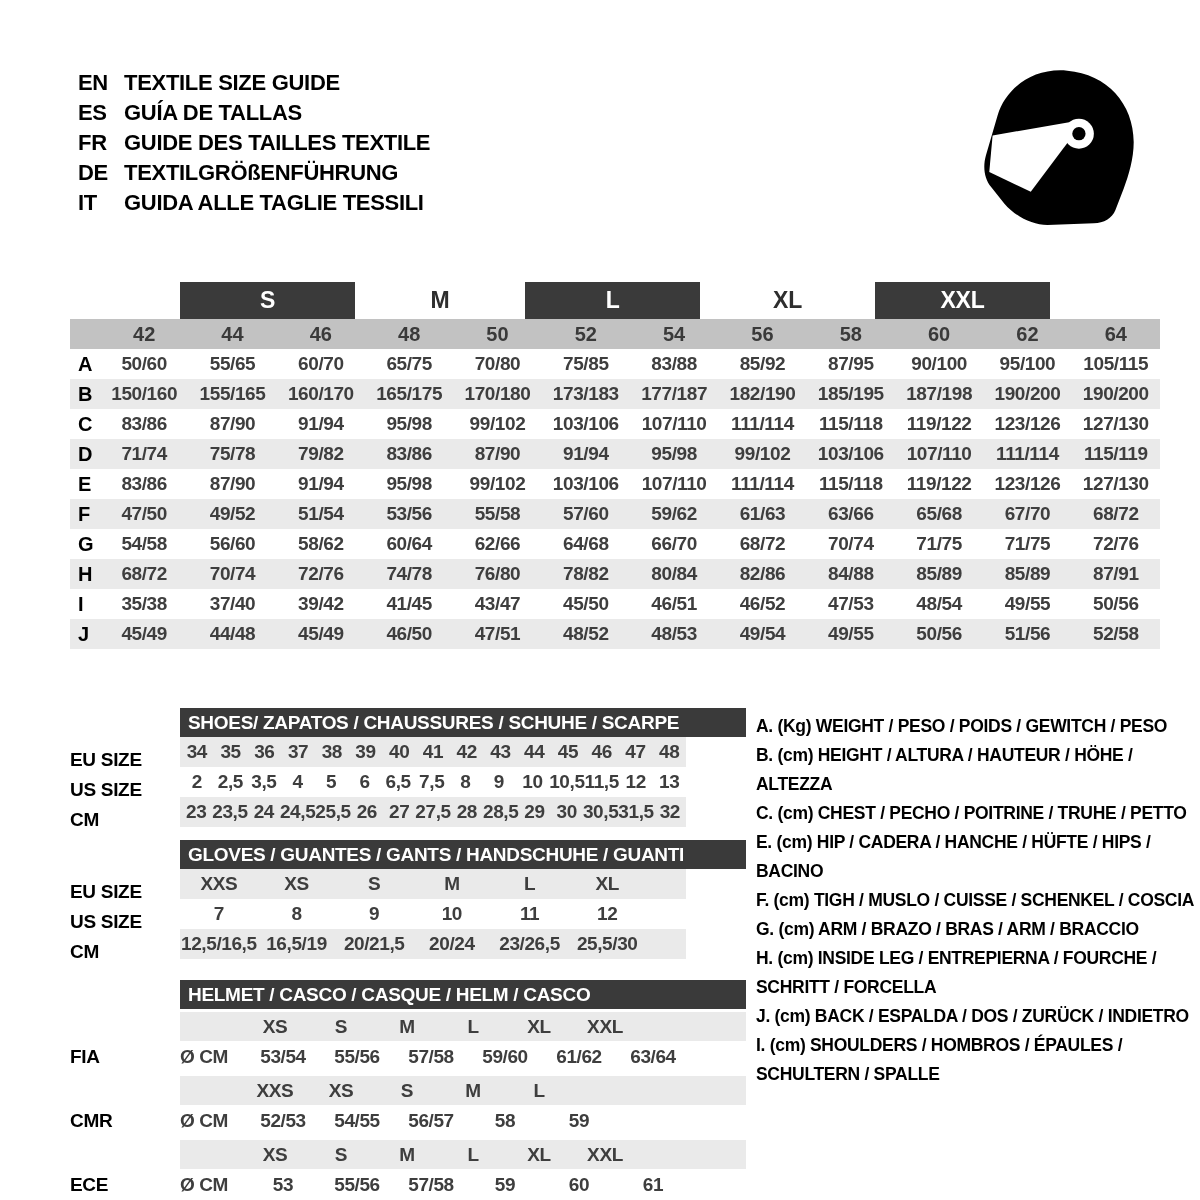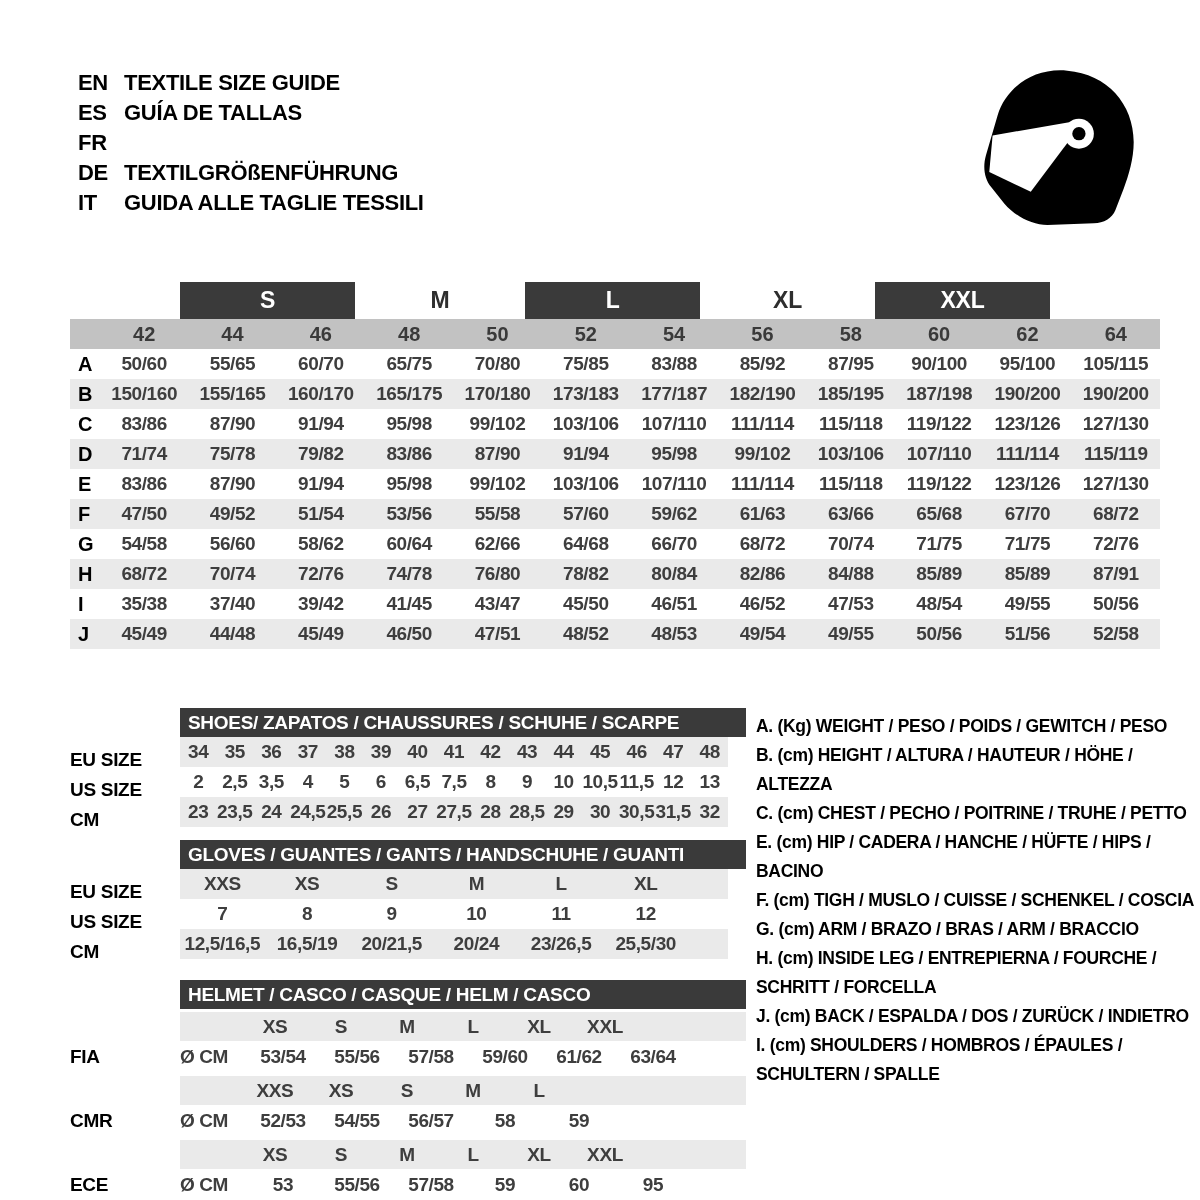--- a/index.html
+++ b/index.html
@@ -29,21 +29,21 @@
   .m-row .letter{width:30px;padding-left:8px;box-sizing:border-box;color:#000;font-size:20px;}
   .m-row .cell{flex:1;text-align:center;}
 
   
   .section{position:absolute;left:70px;width:690px;}
   .sec-title{margin-left:110px;width:566px;height:29px;box-sizing:border-box;background:#3a3a3a;color:#fff;
              display:flex;align-items:center;padding-left:8px;font-size:19px;letter-spacing:-0.3px;}
   .sec-line{position:relative;}
   .sec-row-label{position:absolute;left:0;top:8px;height:30px;display:flex;align-items:center;
                  font-size:19px;color:#000;letter-spacing:-0.3px;}
-  .sec-row{margin-left:110px;width:548px;height:30px;display:flex;align-items:center;
+  .sec-row{margin-left:110px;width:506px;height:30px;display:flex;align-items:center;
            font-size:19px;color:#3e3e3e;letter-spacing:-0.4px;box-sizing:border-box;}
   .sec-row.shaded{background:#eaeaea;}
   .sec-row .cell{flex:1;text-align:center;}
   .glove-row{padding-right:40px;}
 
   
   .h-row{margin-left:110px;width:566px;display:flex;align-items:center;
          font-size:19px;color:#3e3e3e;letter-spacing:-0.4px;box-sizing:border-box;}
   .h-sizes{height:29px;background:#eaeaea;color:#3e3e3e;margin-top:3px;}
   .h-vals{height:32px;gap:8px;}
@@ -67,20 +67,21 @@
       <div class="lang-row">
         <span class="lang-code">EN</span>
         <span class="lang-title">TEXTILE SIZE GUIDE</span>
       </div>
       <div class="lang-row">
         <span class="lang-code">ES</span>
         <span class="lang-title">GUÍA DE TALLAS</span>
       </div>
       <div class="lang-row">
         <span class="lang-code">FR</span>
+        <span class="lang-title">GUIDE DES TAILLES TEXTILE</span>
       </div>
       <div class="lang-row">
         <span class="lang-code">DE</span>
         <span class="lang-title">TEXTILGRÖßENFÜHRUNG</span>
       </div>
       <div class="lang-row">
         <span class="lang-code">IT</span>
         <span class="lang-title">GUIDA ALLE TAGLIE TESSILI</span>
       </div>
     </div>
@@ -423,21 +424,21 @@
       </div>
       <div class="sec-line">
         <div class="h-label">ECE</div>
         <div class="h-row h-vals">
           <div class="h-unit">Ø CM</div>
           <div class="h-col">53</div>
           <div class="h-col">55/56</div>
           <div class="h-col">57/58</div>
           <div class="h-col">59</div>
           <div class="h-col">60</div>
-          <div class="h-col">95</div>
+          <div class="h-col">61</div>
         </div>
       </div>
     </div>
 
   <div class="legend" id="legend">
       <div class="legend-item">A. (Kg) WEIGHT / PESO / POIDS / GEWITCH / PESO</div>
       <div class="legend-item">B. (cm) HEIGHT / ALTURA / HAUTEUR / HÖHE / ALTEZZA</div>
       <div class="legend-item">C. (cm) CHEST / PECHO / POITRINE / TRUHE / PETTO</div>
       <div class="legend-item">E. (cm) HIP / CADERA / HANCHE / HÜFTE / HIPS / BACINO</div>
       <div class="legend-item">F. (cm) TIGH / MUSLO / CUISSE / SCHENKEL / COSCIA</div>

